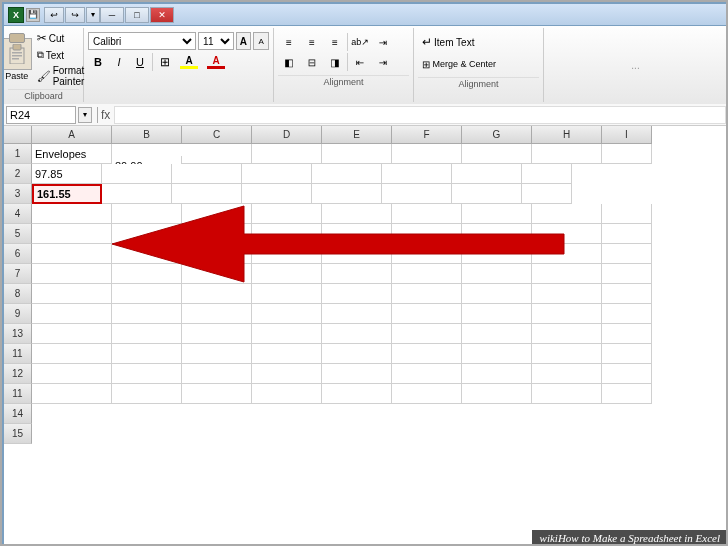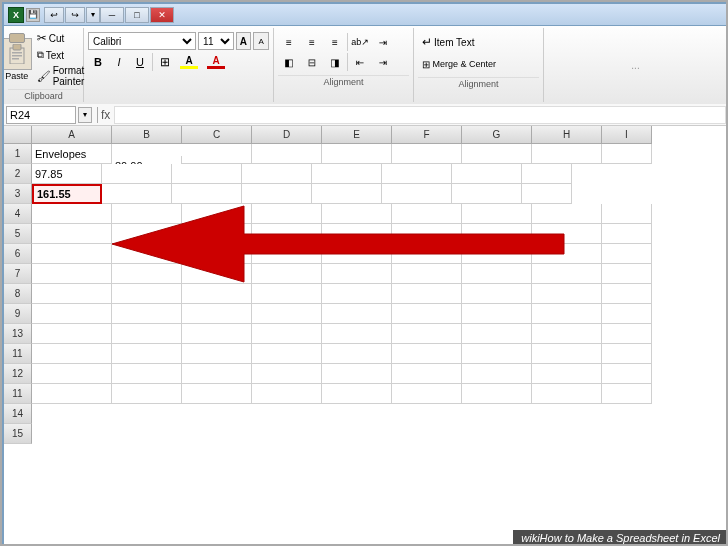--- a/index.html
+++ b/index.html
@@ -288,20 +288,21 @@
 
     
     .wikihow-bar {
       position: absolute;
       bottom: 0; right: 0;
       background: rgba(0,0,0,0.7);
       color: white;
       font-size: 11px;
       padding: 2px 8px;
       font-style: italic;
+      font-family: Liberation Serif, serif;
     }
 
     .spreadsheet-wrapper {
       position: relative;
     }
   </style>
 </head>
 <body>
 
 <div style="position:relative; width:728px; height:546px; overflow:hidden; border:2px solid #7a9fc0;">

